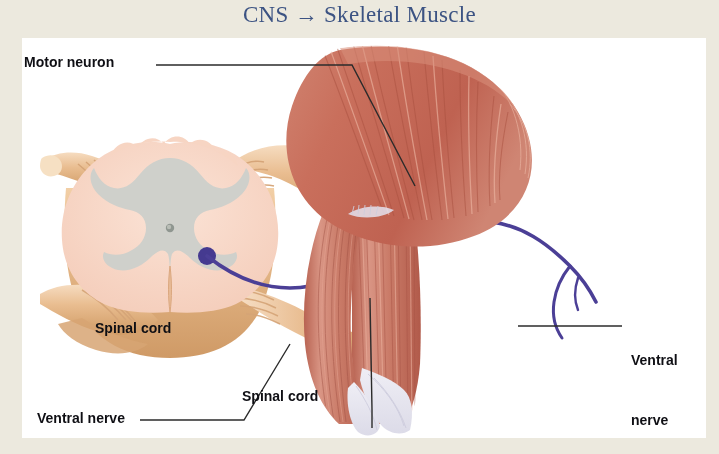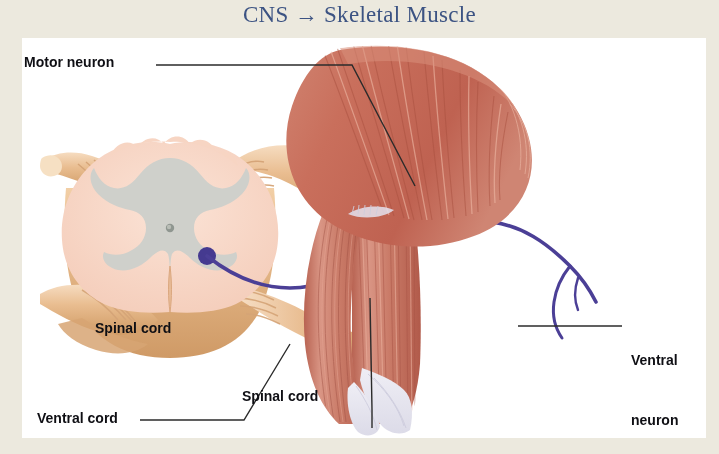--- a/index.html
+++ b/index.html
@@ -326,25 +326,25 @@
         <path d="M350,390 L350,372 L348,260"></path>
         <path d="M496,288 L600,288"></path>
       </g>
     </svg>
 
     <div class="label" style="left:2px; top:14px;">Motor neuron</div>
 
     <div class="label" style="left:73px; top:280px;">Spinal cord</div>
 
     <div class="label" style="left:15px; top:330px;">
-      <div>Ventral cord</div>
+      <div>Ventral nerve</div>
       
     </div>
 
     <div class="label" style="left:220px; top:348px;">Spinal cord</div>
 
     <div class="label" style="left:609px; top:272px;">
       <div>Ventral</div>
-      <div>neuron</div>
+      <div>nerve</div>
     </div>
 
   </div>
 </div>
 
 </body></html>

